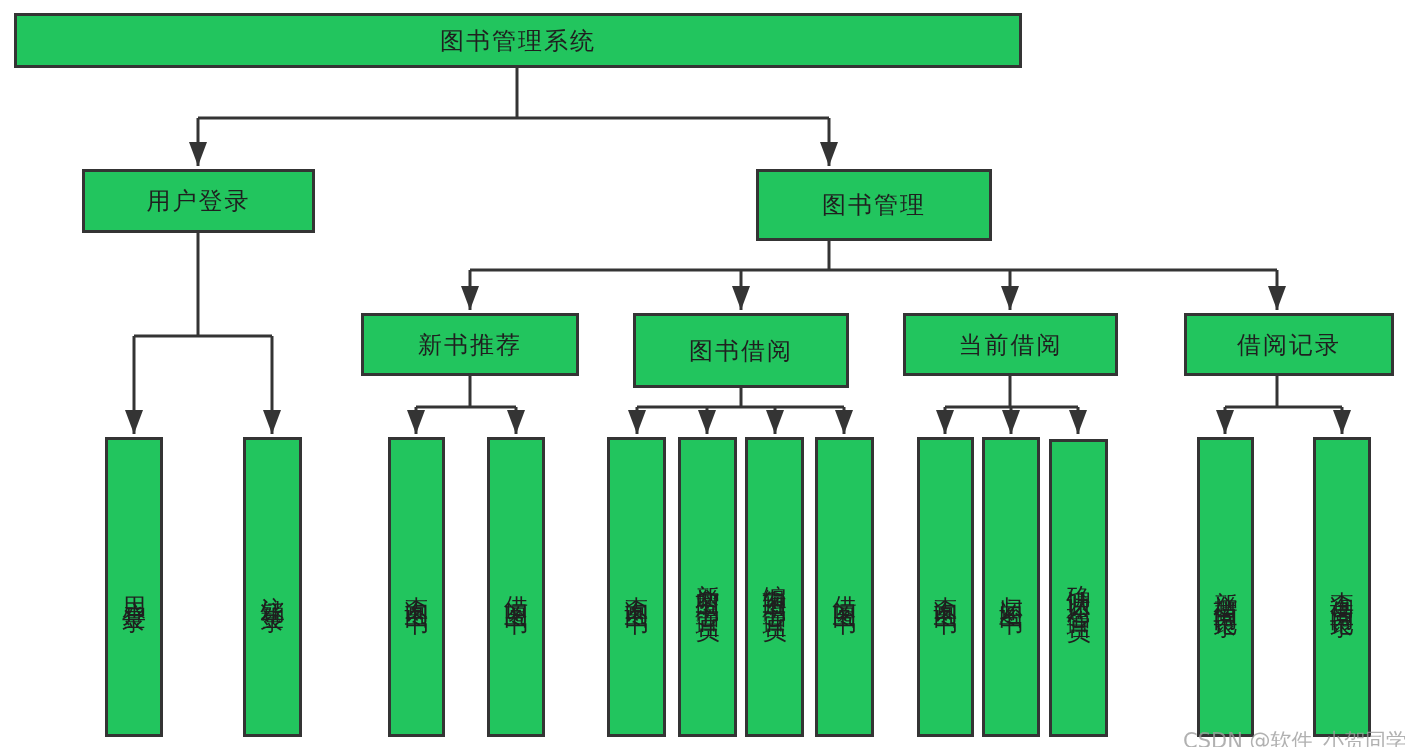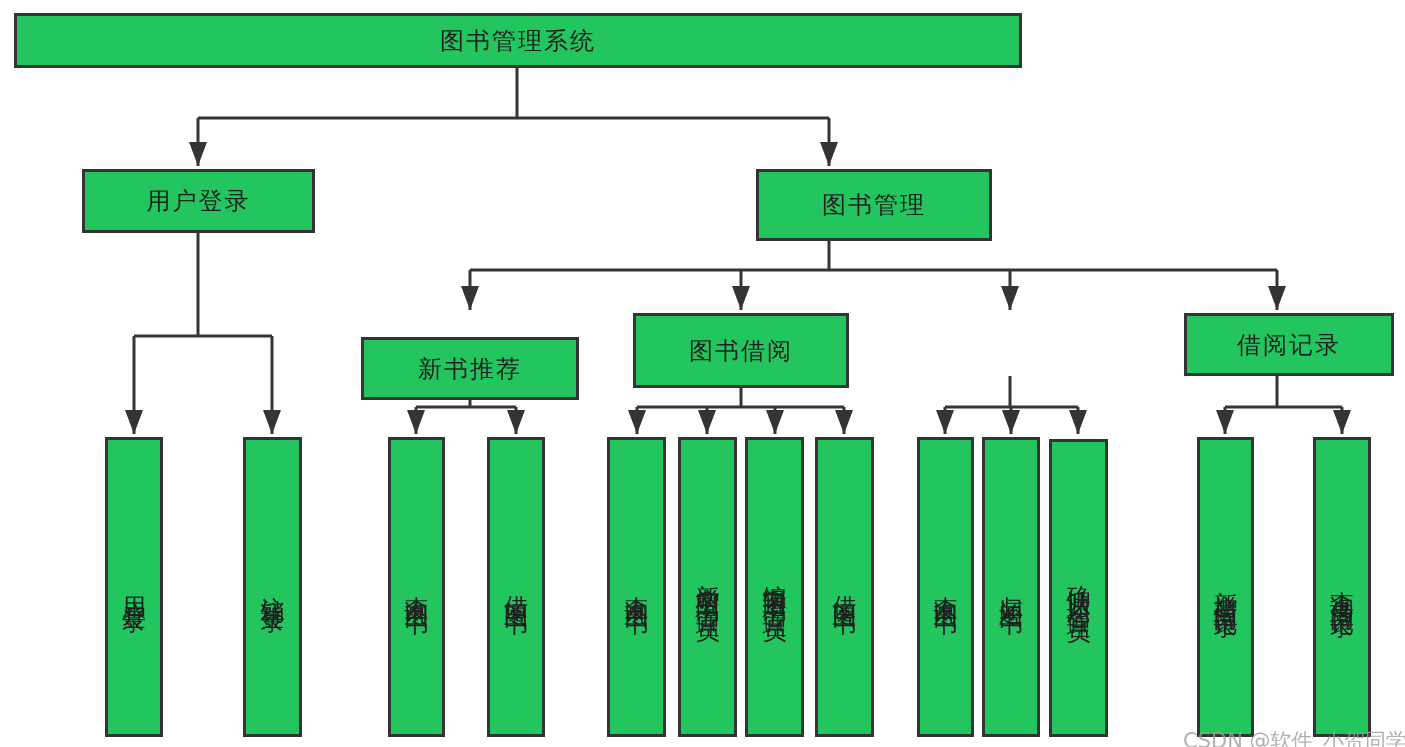--- a/index.html
+++ b/index.html
@@ -98,22 +98,23 @@
       <path d="M1225,407 L1225,434" marker-end="url(#arrow)"></path>
       <path d="M1342,407 L1342,434" marker-end="url(#arrow)"></path>
     </g>
   </svg>
 
   <div class="node" style="left:14px;top:13px;width:1008px;height:55px;">图书管理系统</div>
 
   <div class="node" style="left:82px;top:169px;width:233px;height:64px;">用户登录</div>
   <div class="node" style="left:711px;top:169px;width:236px;height:72px;margin-left:45px;">图书管理</div>
 
-  <div class="node" style="left:361px;top:313px;width:218px;height:63px;margin-top:24px;">新书推荐</div>
+  <div class="node" style="left:361px;top:313px;width:218px;height:63px;">新书推荐</div>
   <div class="node" style="left:633px;top:313px;width:216px;height:75px;">图书借阅</div>
+  <div class="node" style="left:903px;top:313px;width:215px;height:63px;">当前借阅</div>
   <div class="node" style="left:1184px;top:313px;width:210px;height:63px;">借阅记录</div>
 
   <div class="node vnode" style="left:105px;top:437px;width:58px;height:300px;">用户登录</div>
   <div class="node vnode" style="left:243px;top:437px;width:59px;height:300px;">注销登录</div>
 
   <div class="node vnode" style="left:388px;top:437px;width:57px;height:300px;">查询图书</div>
   <div class="node vnode" style="left:487px;top:437px;width:58px;height:300px;">借阅图书</div>
 
   <div class="node vnode" style="left:607px;top:437px;width:59px;height:300px;">查询图书</div>
   <div class="node vnode" style="left:678px;top:437px;width:59px;height:300px;">新增图书（管理员）</div>

